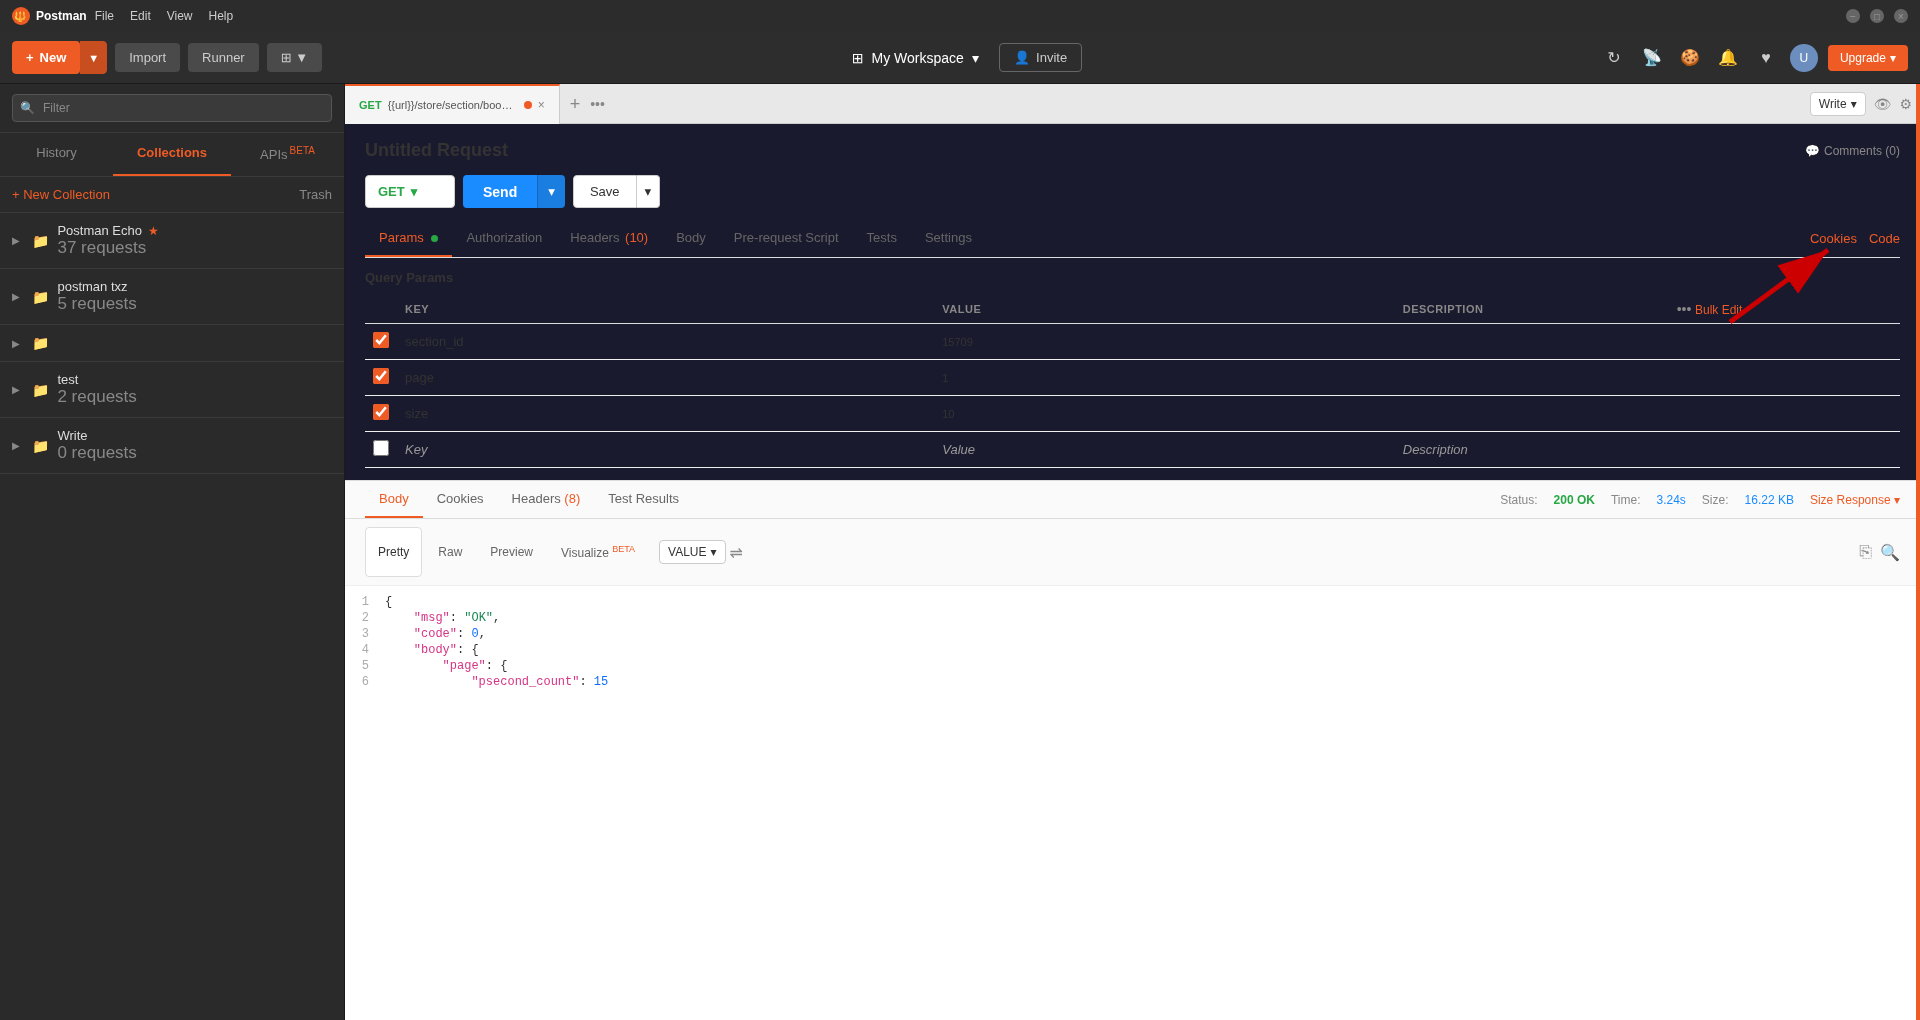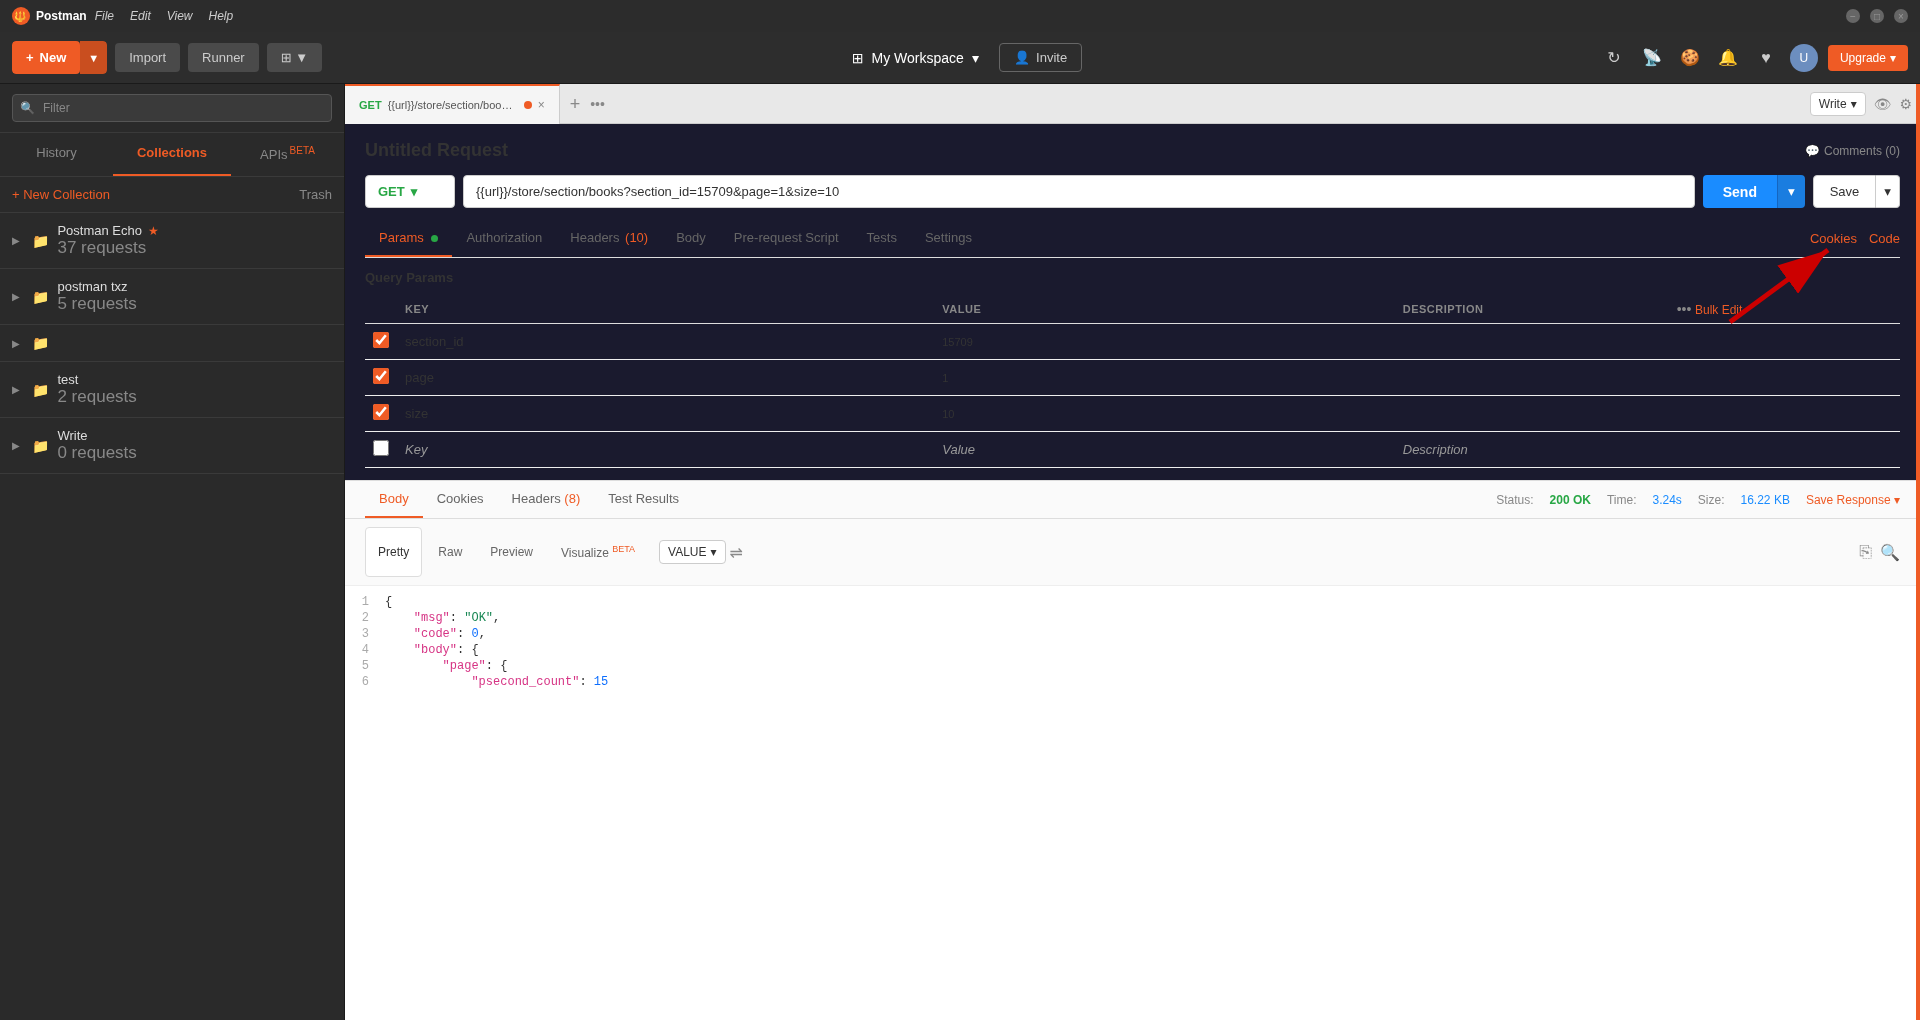--- a/index.html
+++ b/index.html
@@ -13,21 +13,21 @@
       align-items: center;
       padding: 0 12px;
       justify-content: space-between;
       color: #ccc;
       font-size: 12px;
     }
     .title-bar-left { display: flex; align-items: center; gap: 8px; }
     .title-bar-logo { display: flex; align-items: center; gap: 6px; font-weight: 600; color: #fff; }
     .logo-icon { width: 18px; height: 18px; background: #ef5b25; border-radius: 50%; display: flex; align-items: center; justify-content: center; color: white; font-size: 10px; font-weight: bold; }
     .title-bar-menu { display: flex; gap: 16px; color: #ccc; font-size: 12px; }
-    .title-bar-menu span { cursor: pointer; font-style: italic; }
+    .title-bar-menu span { cursor: pointer; }
     .title-bar-controls { display: flex; gap: 10px; }
     .win-btn { width: 14px; height: 14px; border-radius: 50%; cursor: pointer; border: none; }
     .win-min { background: #666; color: #999; font-size: 10px; display: flex; align-items: center; justify-content: center; }
     .win-max { background: #666; color: #999; font-size: 10px; display: flex; align-items: center; justify-content: center; }
     .win-close { background: #666; color: #999; font-size: 10px; display: flex; align-items: center; justify-content: center; }
 
     
     .toolbar {
       background: #2d2d2d;
       height: 52px;
@@ -597,21 +597,20 @@
           <span>💬</span>
           <span>Comments (0)</span>
         </div>
       </div>
 
       <div class="url-bar">
         <div class="method-selector">
           <span>GET</span>
           <span>▾</span>
         </div>
-        <input class="url-input" type="text" value="{{url}}/store/section/books?section_id=15709&amp;page=1&amp;size=10" style="">
         <div class="send-save-group">
           <button class="btn-send">Send</button>
           <button class="btn-send-arrow">▾</button>
         </div>
         <div class="send-save-group">
           <button class="btn-save">Save</button>
           <button class="btn-save-arrow">▾</button>
         </div>
       </div>
 
@@ -703,21 +702,21 @@
         </div>
         <div class="res-tab">Test Results</div>
         <div class="response-status">
           <span>Status:</span>
           <span class="status-200">200 OK</span>
           <span>Time:</span>
           <span class="time-val">3.24s</span>
           <span>Size:</span>
           <span class="size-val">16.22 KB</span>
           <button class="save-response-btn">
-            <span>Save Response</span>
+            <span>Size Response</span>
             <span> ▾</span>
           </button>
         </div>
       </div>
 
       <div class="response-controls">
         <button class="view-btn active">Pretty</button>
         <button class="view-btn">Raw</button>
         <button class="view-btn">Preview</button>
         <button class="view-btn">

